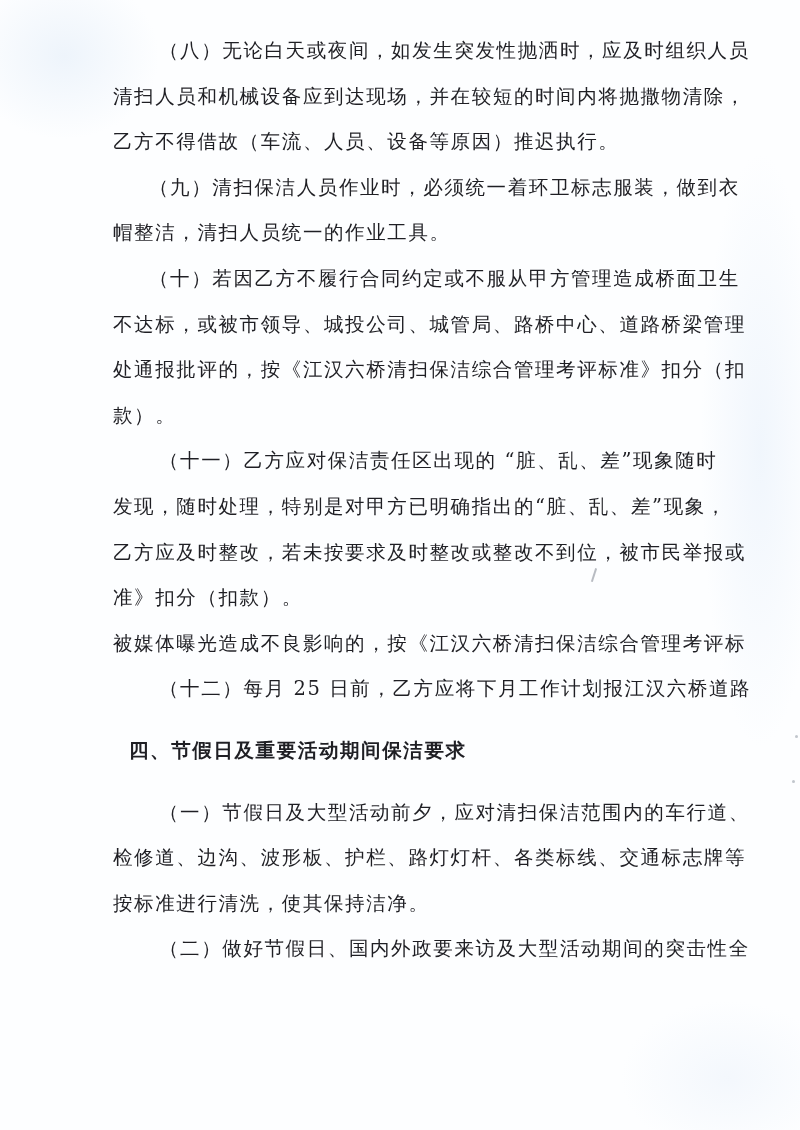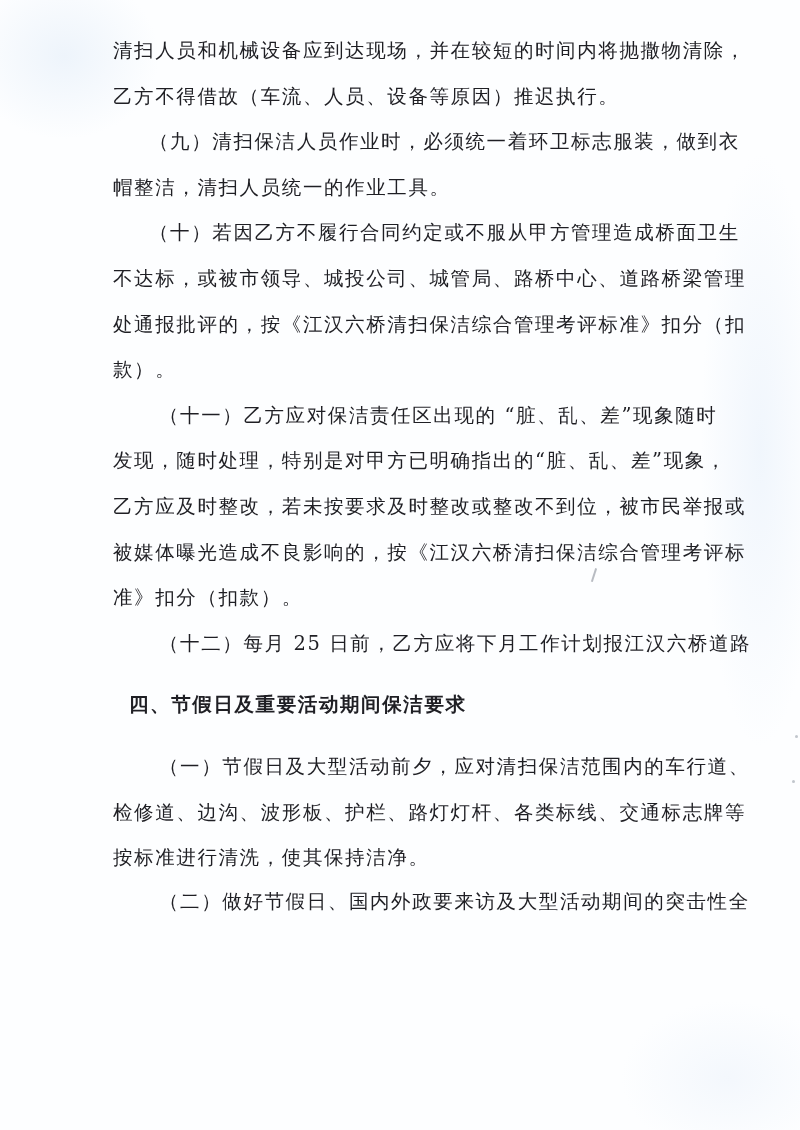--- a/index.html
+++ b/index.html
@@ -49,60 +49,61 @@
 </head>
 <body>
 
 <div class="tint" style="left:0;top:0;width:160px;height:140px;background:radial-gradient(ellipse at 40% 40%, rgba(225,236,248,0.55), rgba(255,255,255,0) 70%);"></div>
 <div class="tint" style="left:700px;top:150px;width:100px;height:600px;background:radial-gradient(ellipse at 60% 50%, rgba(228,238,250,0.5), rgba(255,255,255,0) 70%);"></div>
 <div class="tint" style="left:620px;top:1000px;width:180px;height:130px;background:radial-gradient(ellipse at 60% 60%, rgba(232,240,250,0.45), rgba(255,255,255,0) 70%);"></div>
 
 <div class="page">
 
   <p class="para" style="text-indent:0;">
+    <span class="line" style="padding-left:46px;">（八）无论白天或夜间，如发生突发性抛洒时，应及时组织人员</span>
     <span class="line">清扫人员和机械设备应到达现场，并在较短的时间内将抛撒物清除，</span>
     <span class="line">乙方不得借故（车流、人员、设备等原因）推迟执行。</span>
   </p>
 
   <p class="para" style="text-indent:0;">
     <span class="line" style="padding-left:36px;font-family:Liberation Serif, serif;">（九）清扫保洁人员作业时，必须统一着环卫标志服装，做到衣</span>
     <span class="line">帽整洁，清扫人员统一的作业工具。</span>
   </p>
 
   <p class="para" style="text-indent:0;">
     <span class="line" style="padding-left:36px;">（十）若因乙方不履行合同约定或不服从甲方管理造成桥面卫生</span>
     <span class="line">不达标，或被市领导、城投公司、城管局、路桥中心、道路桥梁管理</span>
     <span class="line">处通报批评的，按《江汉六桥清扫保洁综合管理考评标准》扣分（扣</span>
     <span class="line">款）。</span>
   </p>
 
   <p class="para" style="text-indent:0;">
     <span class="line" style="padding-left:46px;">（十一）乙方应对保洁责任区出现的 “脏、乱、差”现象随时</span>
     <span class="line">发现，随时处理，特别是对甲方已明确指出的“脏、乱、差”现象，</span>
     <span class="line">乙方应及时整改，若未按要求及时整改或整改不到位，被市民举报或</span>
+    <span class="line">准》扣分（扣款）。</span>
     <span class="line">被媒体曝光造成不良影响的，按《江汉六桥清扫保洁综合管理考评标</span>
-    <span class="line">准》扣分（扣款）。</span>
   </p>
 
   <p class="para" style="text-indent:0;">
     <span class="line" style="padding-left:46px;">（十二）每月 25 日前，乙方应将下月工作计划报江汉六桥道路</span>
   </p>
 
   <p class="heading">
     <span class="line">四、节假日及重要活动期间保洁要求</span>
   </p>
 
   <p class="para" style="text-indent:0;">
     <span class="line" style="padding-left:46px;">（一）节假日及大型活动前夕，应对清扫保洁范围内的车行道、</span>
     <span class="line">检修道、边沟、波形板、护栏、路灯灯杆、各类标线、交通标志牌等</span>
     <span class="line">按标准进行清洗，使其保持洁净。</span>
   </p>
 
   <p class="para" style="text-indent:0;">
-    <span class="line" style="padding-left:46px;font-family:Liberation Mono, monospace;">（二）做好节假日、国内外政要来访及大型活动期间的突击性全</span>
+    <span class="line" style="padding-left:46px;">（二）做好节假日、国内外政要来访及大型活动期间的突击性全</span>
   </p>
 
 </div>
 
 <div style="position:absolute;left:593px;top:568px;width:1.5px;height:14px;background:#8a8f99;transform:rotate(18deg);opacity:0.6;"></div>
 
 <div style="position:absolute;left:795px;top:735px;width:3px;height:3px;border-radius:50%;background:#9aa0aa;opacity:0.6;"></div>
 <div style="position:absolute;left:792px;top:780px;width:3px;height:3px;border-radius:50%;background:#9aa0aa;opacity:0.6;"></div>
 
 </body></html>

